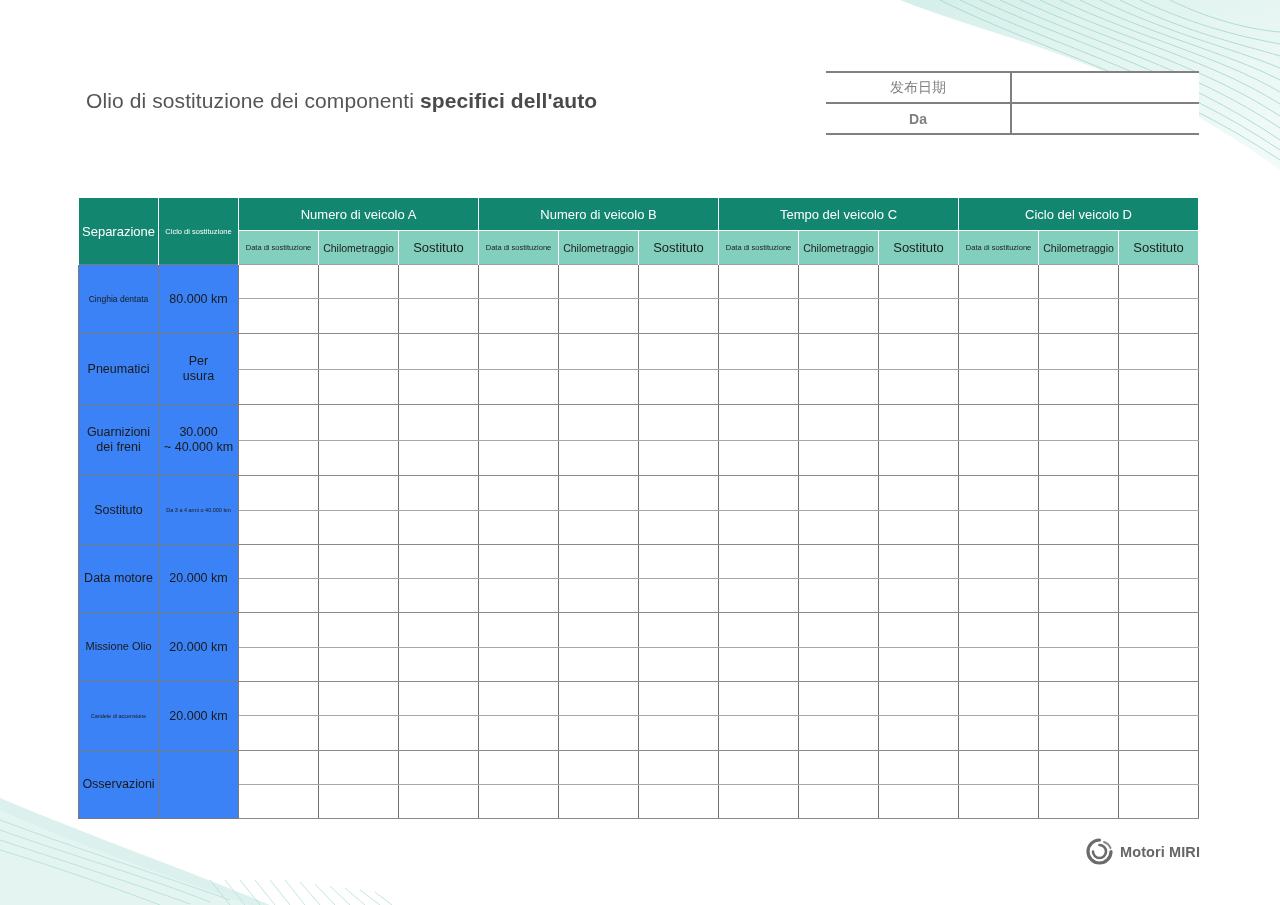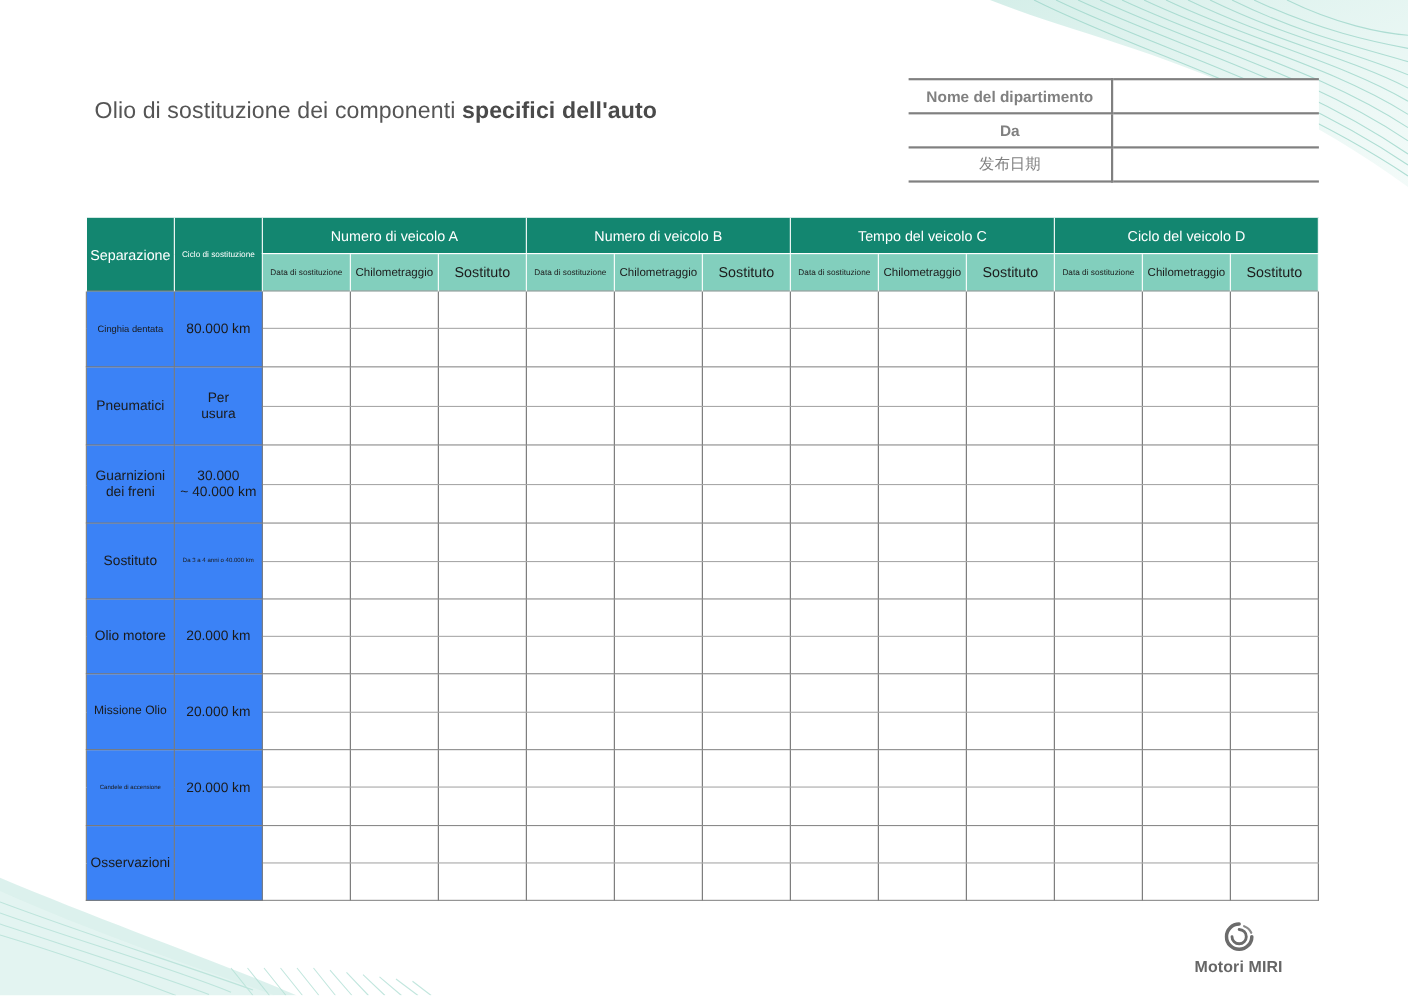--- a/index.html
+++ b/index.html
@@ -63,21 +63,21 @@
   .cell {
     background:#ffffff; height:33px;
     border-left:1px solid #707070; border-right:1px solid #707070;
     border-top:1px solid #9e9e9e; border-bottom:1px solid #9e9e9e;
   }
   .cell.top-of-pair { border-bottom:1px solid #a8a8a8; }
   .cell.bottom-of-pair { border-bottom:1.5px solid #8a8a8a; }
   .last-row td { border-bottom:1.5px solid #707070; }
 
   .logo {
-    position:absolute; left:1086px; top:838px; display:flex; align-items:center; gap:7px;flex-direction:column;
+    position:absolute; left:1086px; top:838px; display:flex; align-items:center; gap:7px;
   }
   .logo-text { font-size:14.5px; font-weight:bold; color:#666; letter-spacing:0.1px; }
 </style>
 </head>
 <body>
 
 <svg class="deco deco-tr" viewBox="0 0 400 200" preserveAspectRatio="none">
   <defs>
     <linearGradient id="gtr" x1="0" y1="0" x2="1" y2="1">
       <stop offset="0" stop-color="#a9ddd2" stop-opacity="0.9"></stop>
@@ -110,30 +110,26 @@
     <path d="M0,60 C60,80 130,102 190,124"></path>
     <path d="M0,70 C50,85 110,106 160,125"></path>
     <path d="M210,100 L230,125 M225,100 L245,125 M240,100 L260,125 M255,100 L275,125 M270,100 L290,125 M285,100 L305,125 M300,102 L320,125 M315,104 L335,125 M330,106 L350,125 M345,108 L365,125 M360,110 L380,125 M375,112 L392,125"></path>
   </g>
 </svg>
 
 <div class="title"><span>Olio di sostituzione dei componenti </span><b>specifici dell'auto</b></div>
 
 <table class="info-table">
   <tbody>
-      <tr>
-    <td class="lbl">Nome del dipartimento</td>
+  <tr>
+    <td class="lbl cjk">发布日期</td>
     <td class="val"></td>
   </tr>
   <tr>
     <td class="lbl">Da</td>
-    <td class="val"></td>
-  </tr>
-  <tr>
-    <td class="lbl cjk">发布日期</td>
     <td class="val"></td>
   </tr>
 </tbody>
   </table>
 
 <table class="main-table">
   <colgroup>
     <col>
       <col>
     <col>
@@ -288,21 +284,21 @@
         <td class="cell bottom-of-pair" style="height: 33px;"></td>
         <td class="cell bottom-of-pair" style="height: 33px;"></td>
         <td class="cell bottom-of-pair" style="height: 33px;"></td>
         <td class="cell bottom-of-pair" style="height: 33px;"></td>
         <td class="cell bottom-of-pair" style="height: 33px;"></td>
         <td class="cell bottom-of-pair" style="height: 33px;"></td>
         <td class="cell bottom-of-pair" style="height: 33px;"></td>
         <td class="cell bottom-of-pair" style="height: 33px;"></td>
       </tr>
       <tr>
-        <td rowspan="2" class="row-label lbl-md">Olio motore</td>
+        <td rowspan="2" class="row-label lbl-md">Data motore</td>
         <td rowspan="2" class="row-label lbl-md">20.000 km</td>
         <td class="cell top-of-pair" style="height: 33px;"></td>
         <td class="cell top-of-pair" style="height: 33px;"></td>
         <td class="cell top-of-pair" style="height: 33px;"></td>
         <td class="cell top-of-pair" style="height: 33px;"></td>
         <td class="cell top-of-pair" style="height: 33px;"></td>
         <td class="cell top-of-pair" style="height: 33px;"></td>
         <td class="cell top-of-pair" style="height: 33px;"></td>
         <td class="cell top-of-pair" style="height: 33px;"></td>
         <td class="cell top-of-pair" style="height: 33px;"></td>

